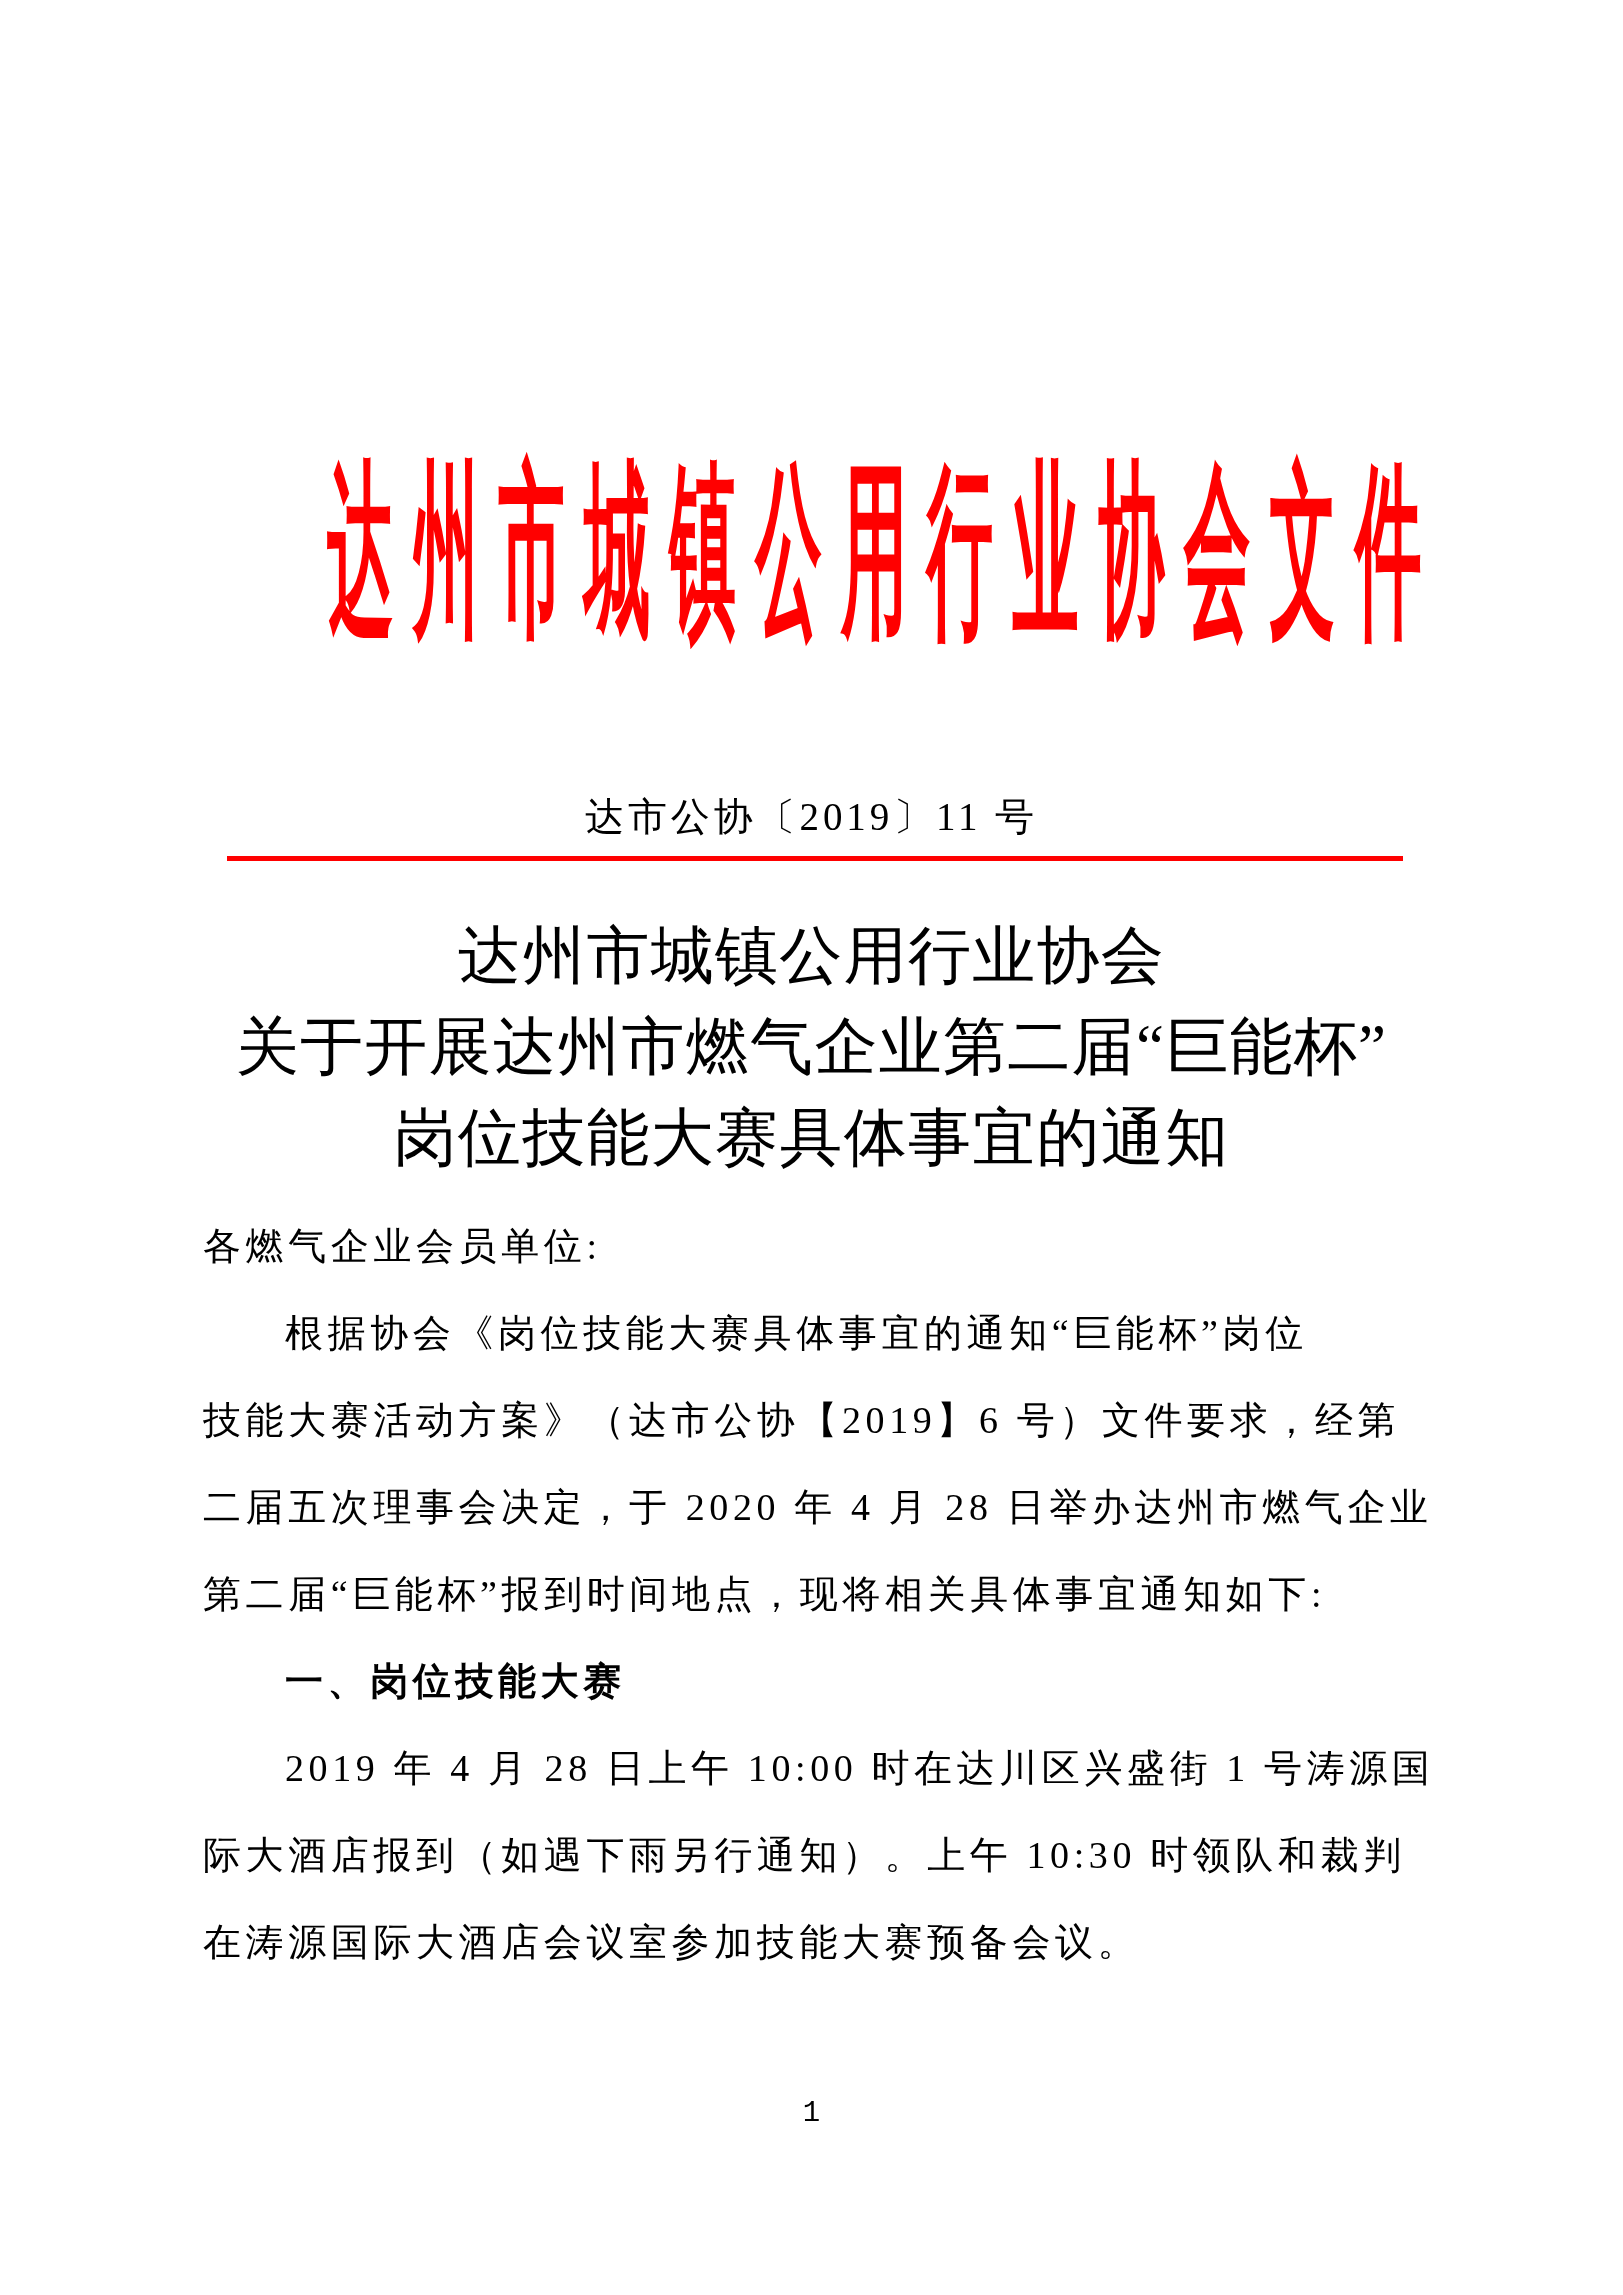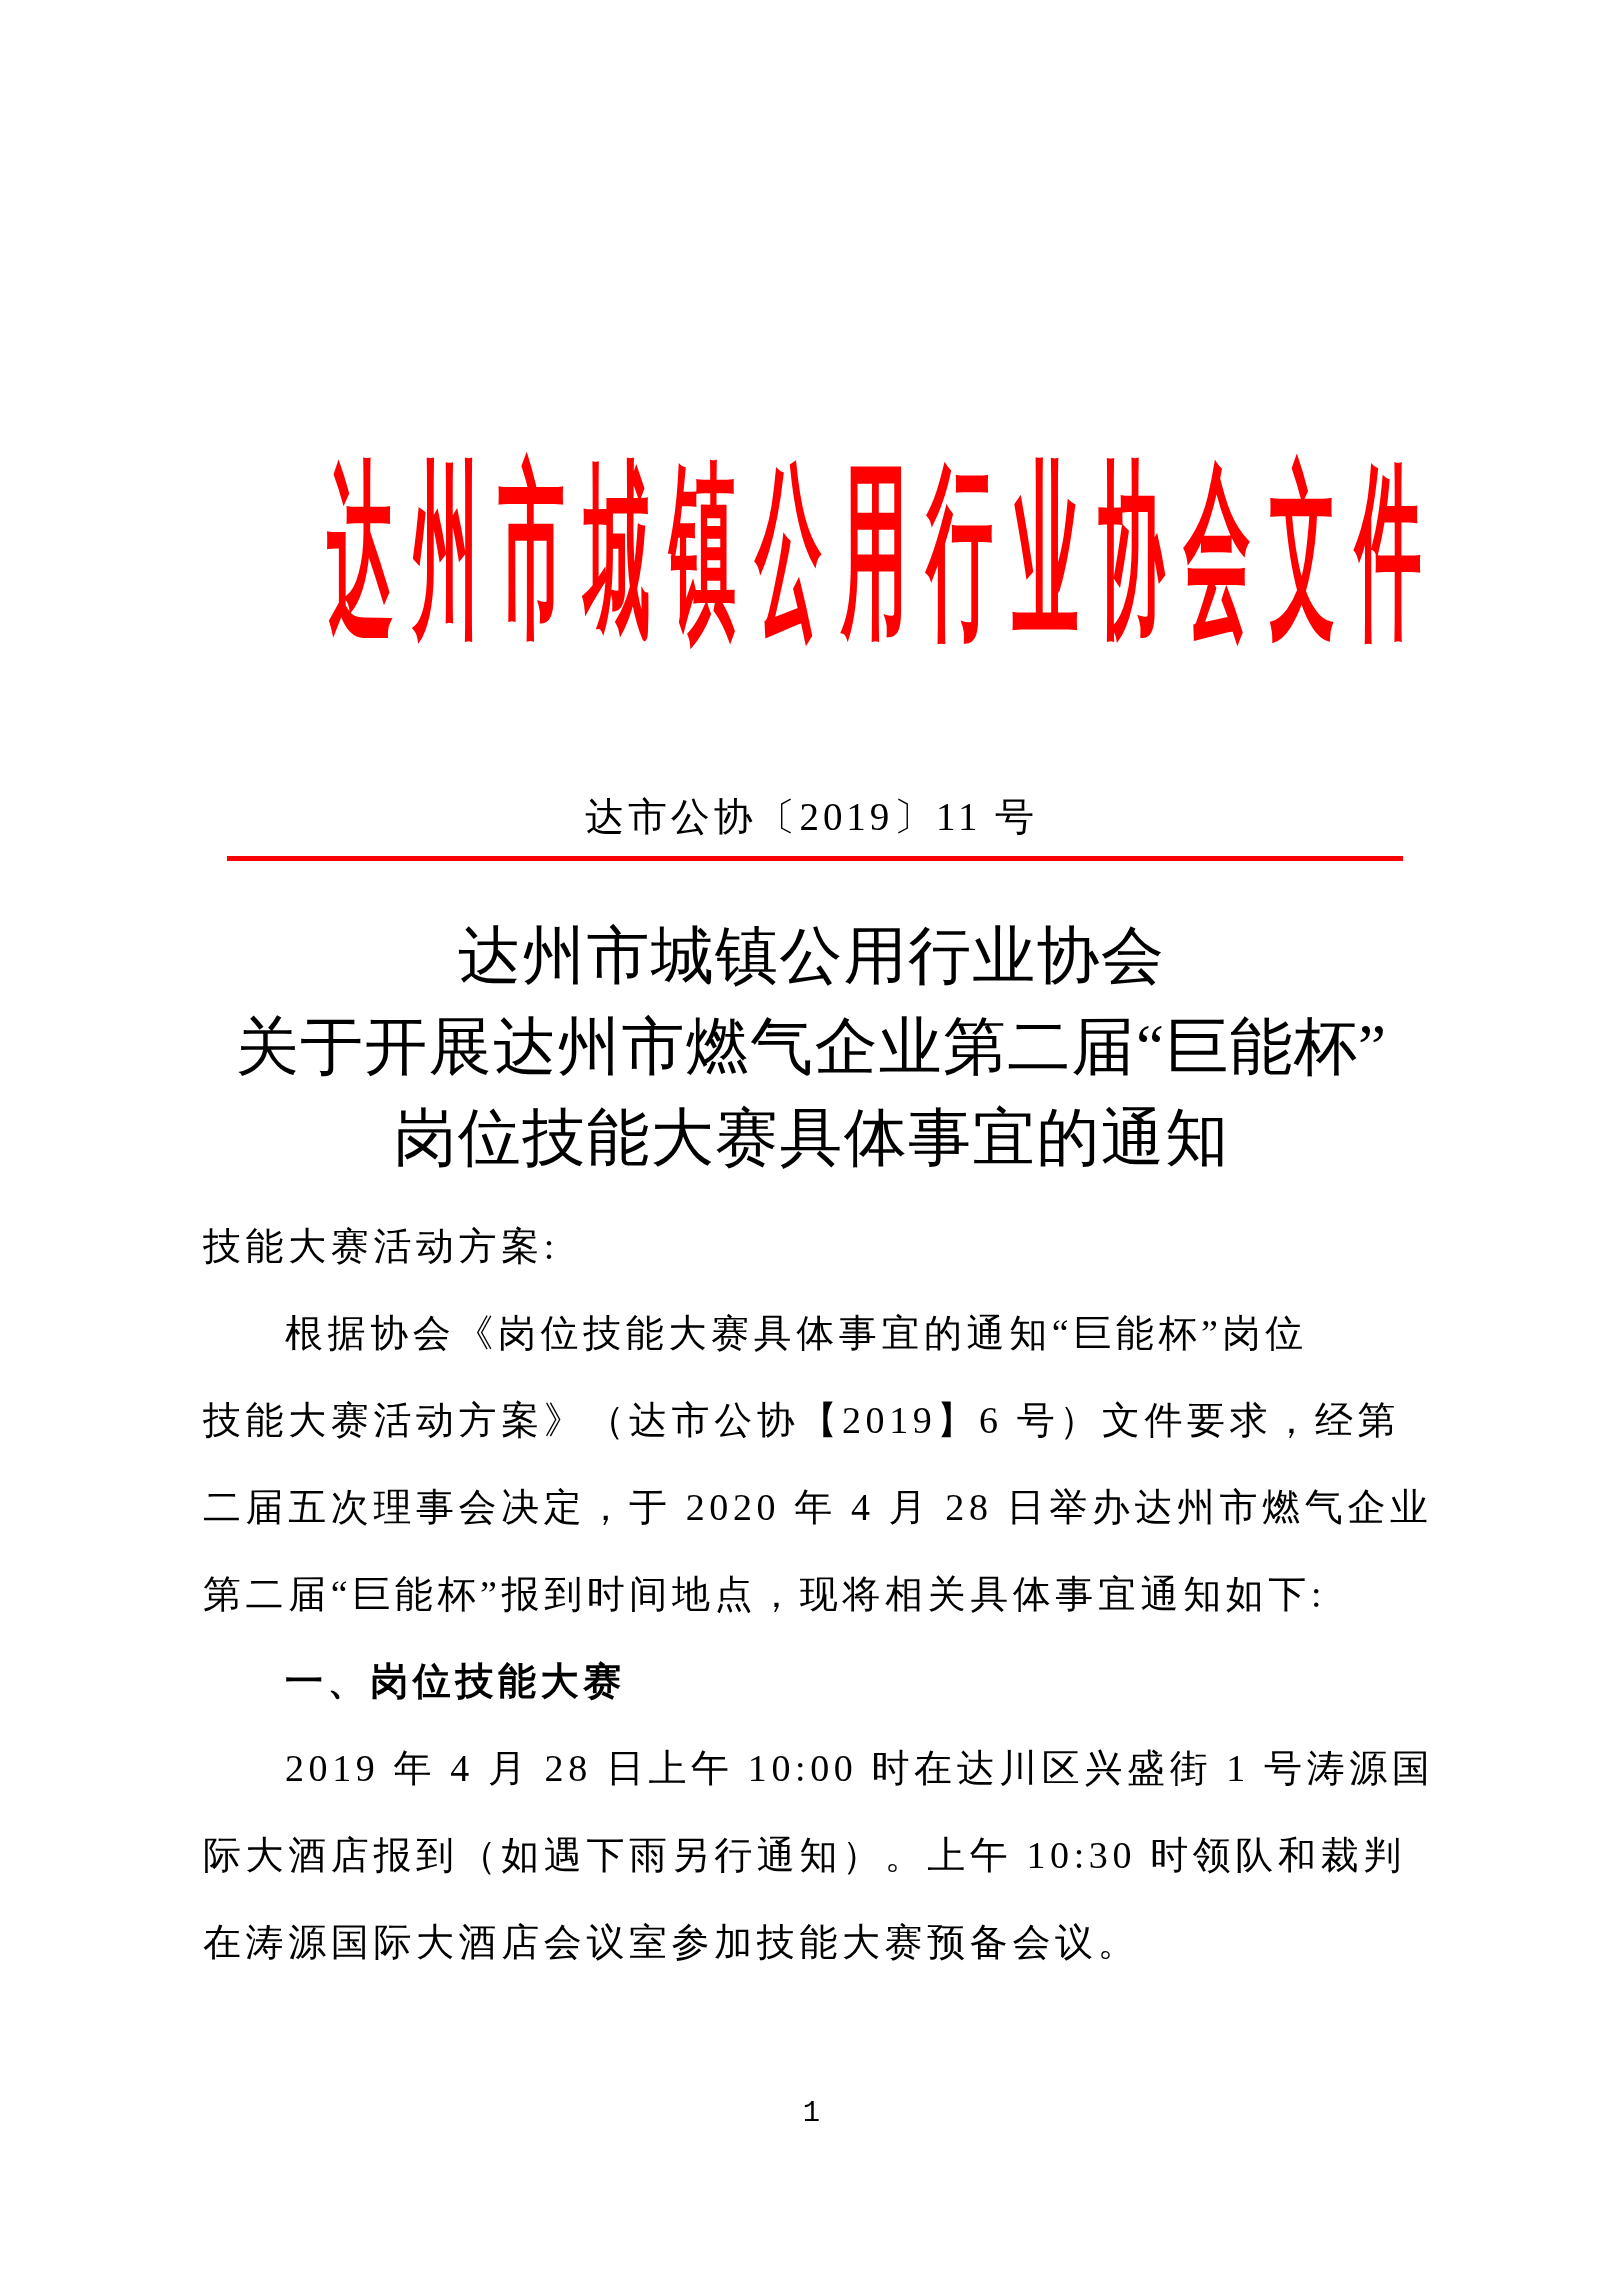--- a/index.html
+++ b/index.html
@@ -103,21 +103,21 @@
 
 <div class="red-rule" style="background-color: rgb(255, 0, 0);"></div>
 
 <div class="title-block">
   <div>达州市城镇公用行业协会</div>
   <div>关于开展达州市燃气企业第二届“巨能杯”</div>
   <div>岗位技能大赛具体事宜的通知</div>
 </div>
 
 <div class="content">
-  <div class="line">技能大赛活动方案:</div>
+  <div class="line">各燃气企业会员单位:</div>
   <div class="line indent">根据协会《岗位技能大赛具体事宜的通知“巨能杯”岗位</div>
   <div class="line">技能大赛活动方案》（达市公协【2019】6 号）文件要求，经第</div>
   <div class="line">二届五次理事会决定，于 2020 年 4 月 28 日举办达州市燃气企业</div>
   <div class="line">第二届“巨能杯”报到时间地点，现将相关具体事宜通知如下:</div>
   <div class="line indent heading">一、岗位技能大赛</div>
   <div class="line indent">2019 年 4 月 28 日上午 10:00 时在达川区兴盛街 1 号涛源国</div>
   <div class="line">际大酒店报到（如遇下雨另行通知）。上午 10:30 时领队和裁判</div>
   <div class="line">在涛源国际大酒店会议室参加技能大赛预备会议。</div>
 </div>
 

